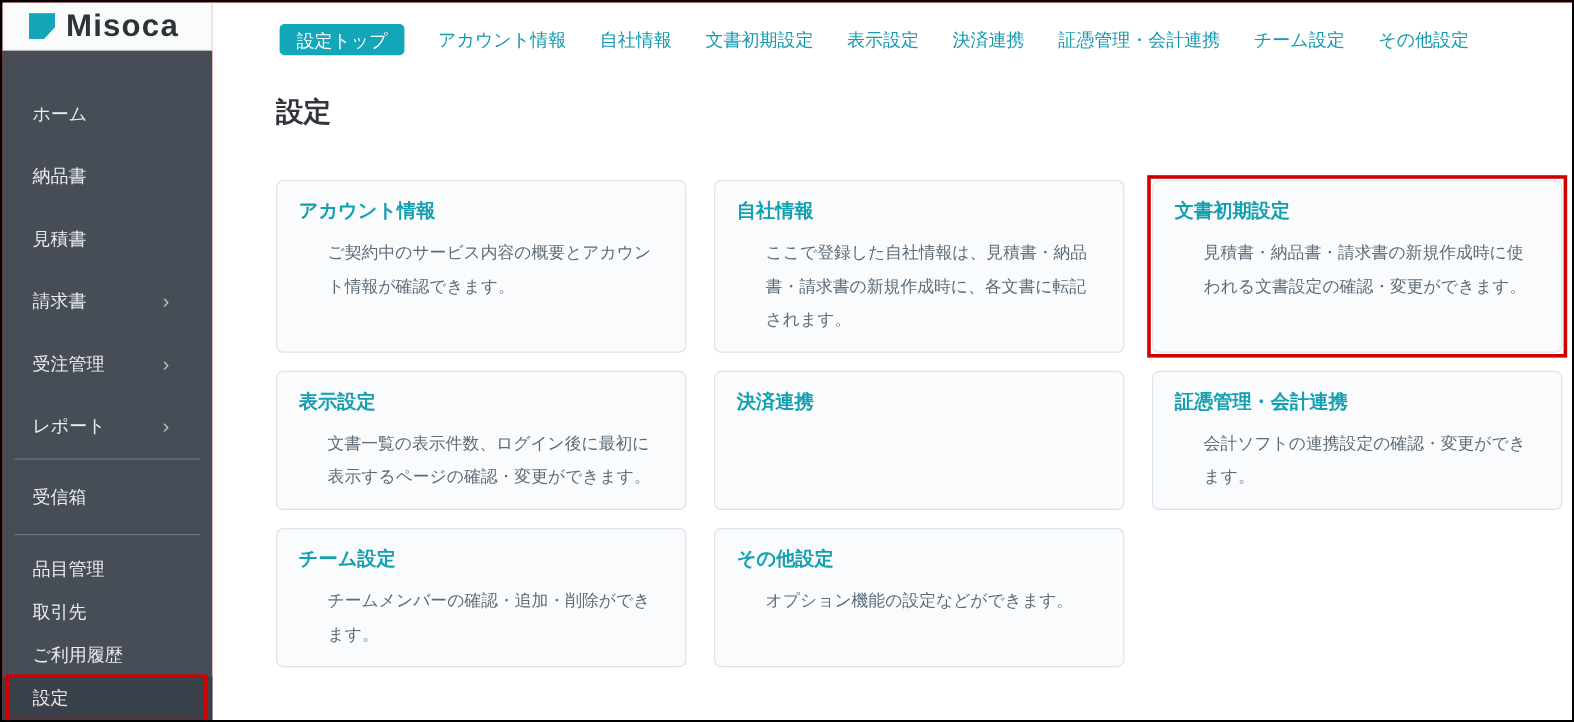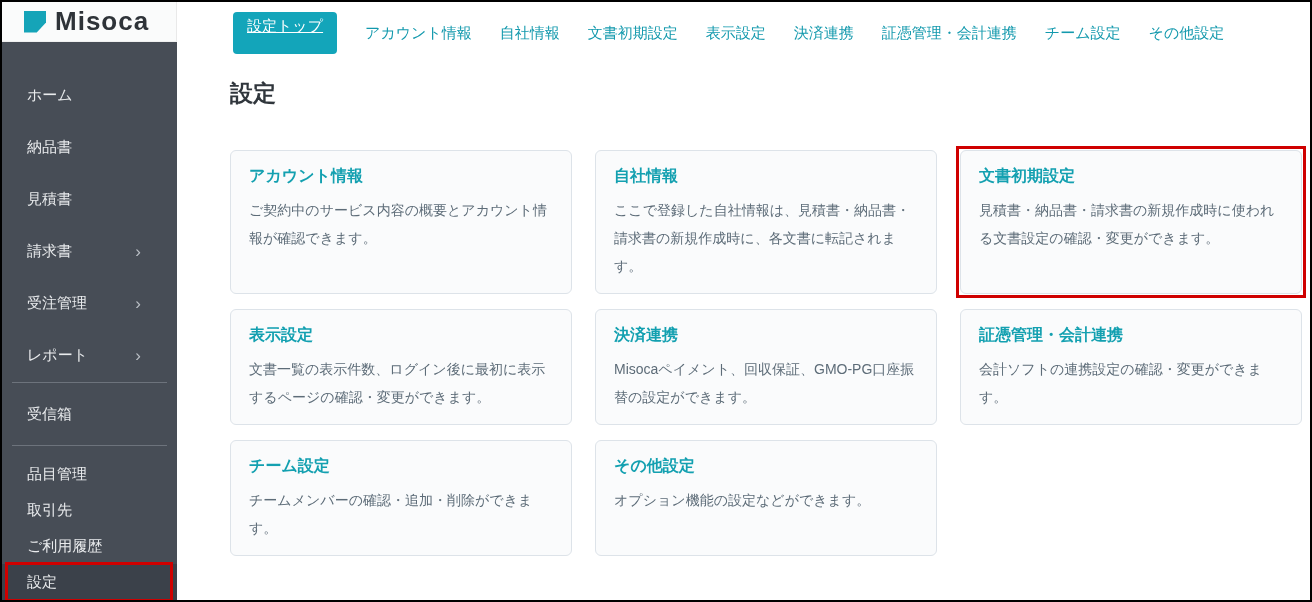--- a/index.html
+++ b/index.html
@@ -38,38 +38,38 @@
   
   .ann-border { position:absolute; border:3px solid #cf0000; pointer-events:none; z-index:5; }
   .ann-sidebar { top:-2px; bottom:-2px; left:3px; right:4px; }
   .ann-card { top:-5px; bottom:-5px; left:-5px; right:-5px; }
 
   
   .content-col { flex:1; display:flex; flex-direction:column; background:#fff; }
 
   .topbar { height:62px; min-height:62px; display:flex; align-items:center; padding-left:56px; gap:28px; }
   .tab-pill {
-    background:#13a5ba; color:#fff; font-size:15px; padding:5px 14px 18px;
-    border:none; border-radius:4px; cursor:pointer;text-decoration:underline;
+    background:#13a5ba; color:#fff; font-size:15px; padding:5px 14px 2px;
+    border:none; border-radius:4px; cursor:pointer;
   }
   .nav-link { color:#1399ad; font-size:15px; text-decoration:none; cursor:pointer; white-space:nowrap; }
 
   .main { padding:14px 8px 16px 53px; }
   .page-title { font-size:23px; font-weight:700; color:#30363c; margin-top:0; }
 
   .cards {
     margin-top:41px; display:grid; grid-template-columns:repeat(3,1fr);
     column-gap:23px; row-gap:15px;
   }
   .card {
     background:#fafbfc; border:1px solid #dde3e9; border-radius:6px;
     padding:15px 18px 13px; position:relative; cursor:pointer;
   }
   .card-title { color:#13a0b0; font-size:16px; font-weight:700; margin-bottom:9px; }
-  .card-desc { color:#5d6c78; font-size:14px; line-height:28px; }
+  .card-desc { color:#5d6c78; font-size:14px; line-height:28px;margin-left:24px; }
 </style>
 </head>
 <body>
 
 <div class="viewport">
 
   <nav class="sidebar">
     <div class="logo-area">
       <span class="logo-mark"></span>
       <span class="logo-text">Misoca</span>
@@ -152,21 +152,20 @@
           <span class="ann-border ann-card"></span>
         </div>
 
         <div class="card">
           <div class="card-title">表示設定</div>
           <div class="card-desc">文書一覧の表示件数、ログイン後に最初に表示するページの確認・変更ができます。</div>
         </div>
 
         <div class="card">
           <div class="card-title">決済連携</div>
-          <div class="card-desc">Misocaペイメント、回収保証、GMO-PG口座振替の設定ができます。</div>
         </div>
 
         <div class="card">
           <div class="card-title">証憑管理・会計連携</div>
           <div class="card-desc">会計ソフトの連携設定の確認・変更ができます。</div>
         </div>
 
         <div class="card">
           <div class="card-title">チーム設定</div>
           <div class="card-desc">チームメンバーの確認・追加・削除ができます。</div>

